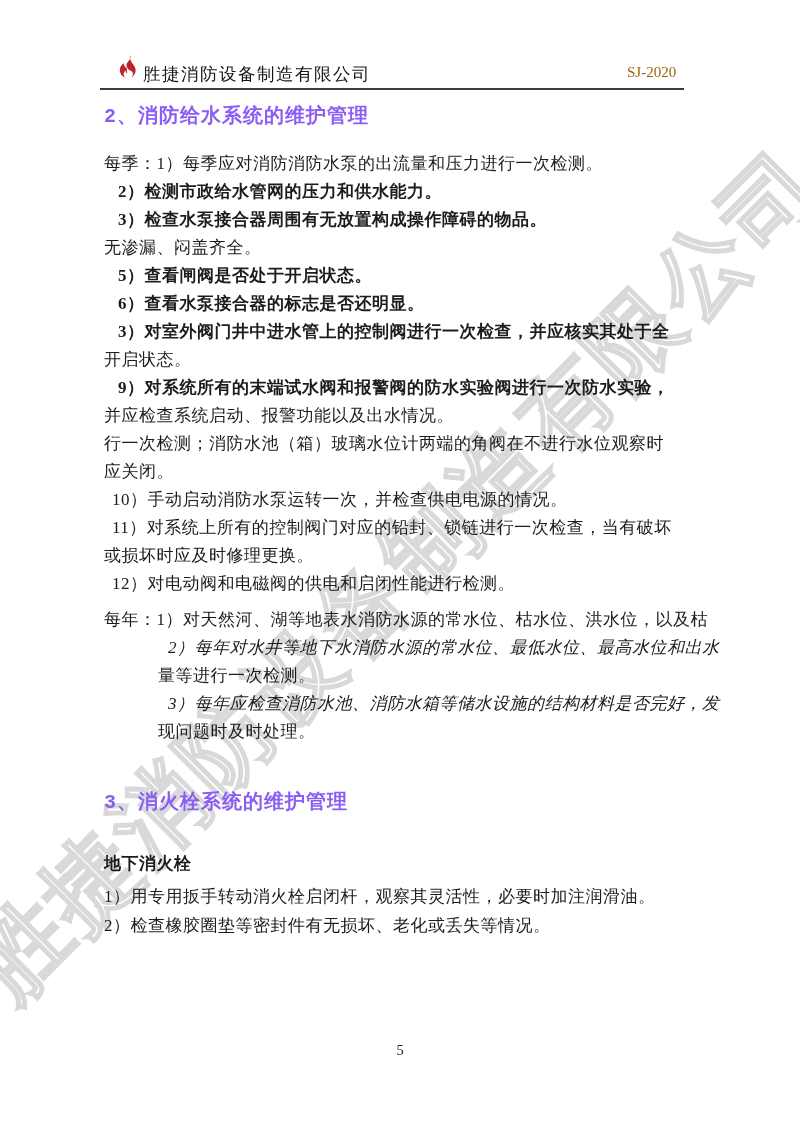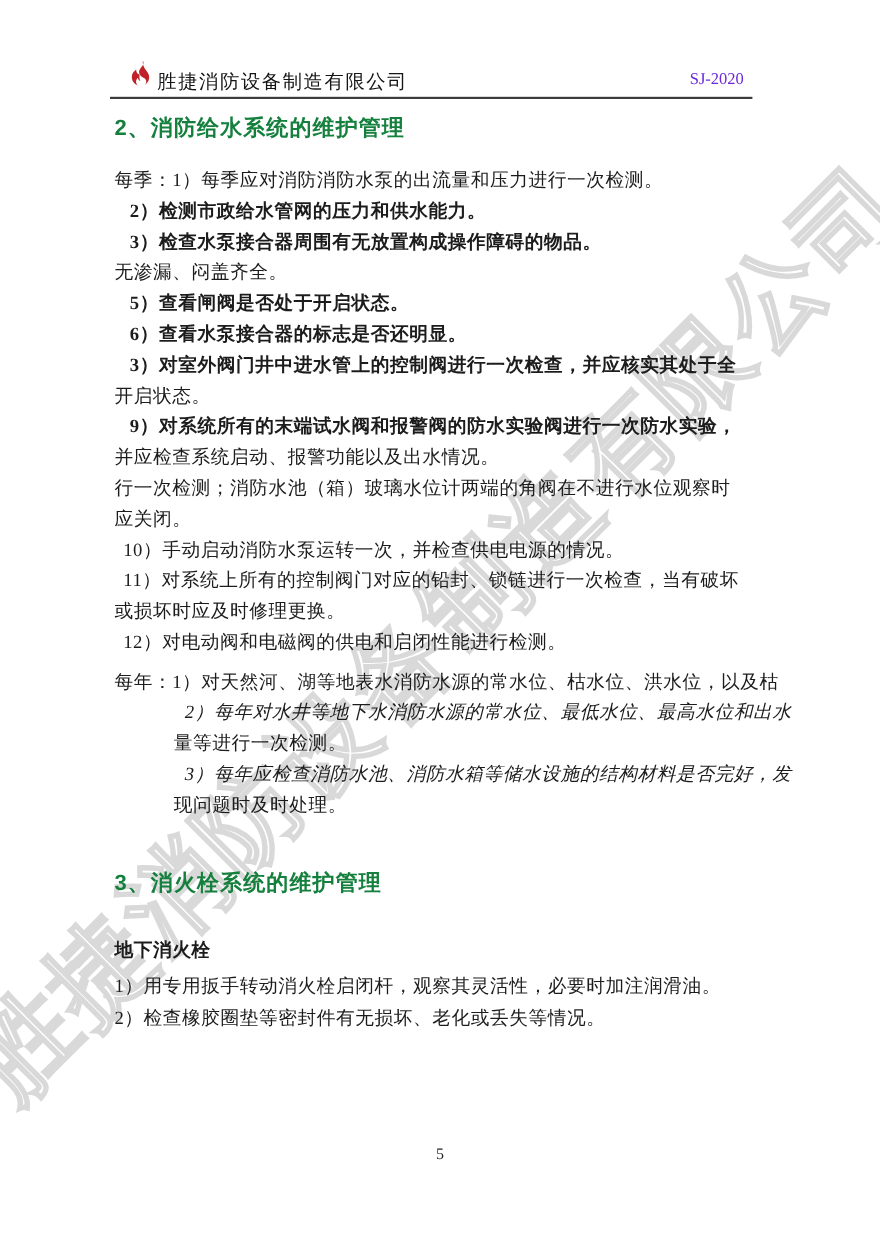--- a/index.html
+++ b/index.html
@@ -16,27 +16,27 @@
     font-size:92px;font-weight:bold;letter-spacing:4px;white-space:nowrap;
     color:rgba(0,0,0,0);-webkit-text-stroke:2px #d9d9d9;
     pointer-events:none;
   }
   
   .logo{position:absolute;left:116px;top:54px;width:24px;height:29px;z-index:2;}
   .company{
     position:absolute;left:143px;top:62px;z-index:2;
     font-size:17.5px;letter-spacing:1.5px;color:#151515;
   }
-  .doccode{position:absolute;left:627px;top:64px;z-index:2;font-size:15px;color:#6d28d9;}
+  .doccode{position:absolute;left:627px;top:64px;z-index:2;font-size:15px;color:#a16207;}
   .rule{position:absolute;left:100px;top:88px;width:584px;height:2px;background:#3d3d3d;z-index:2;}
   
   .main{position:absolute;left:104px;top:104px;width:592px;z-index:1;}
   .h-sec{
-    font-family:Liberation Sans, sans-serif;
-    font-size:20px;font-weight:bold;color:#15803d;margin:0;line-height:26px;
+    font-family:Liberation Mono, monospace;
+    font-size:20px;font-weight:bold;color:#8b5cf6;margin:0;line-height:26px;
     letter-spacing:1px;
   }
   .h-sec3{margin-top:44px;}
   .para{margin-top:20px;}
   .line{font-size:17px;line-height:28px;white-space:nowrap;letter-spacing:0.5px;}
   .lbl{font-weight:normal;}
   .i1{padding-left:14px;font-weight:bold;}   
   .i1b{padding-left:8px;}   
   .i2{padding-left:64px;font-style:italic;}   
   .i2c{padding-left:54px;}  

